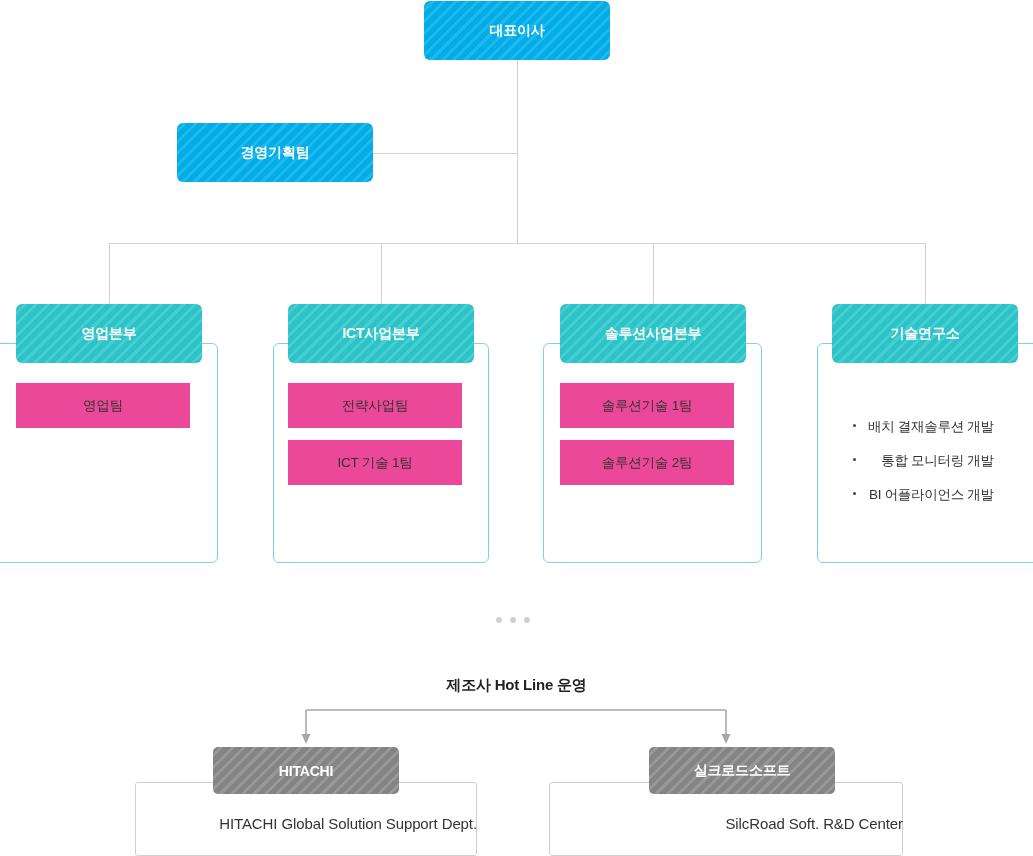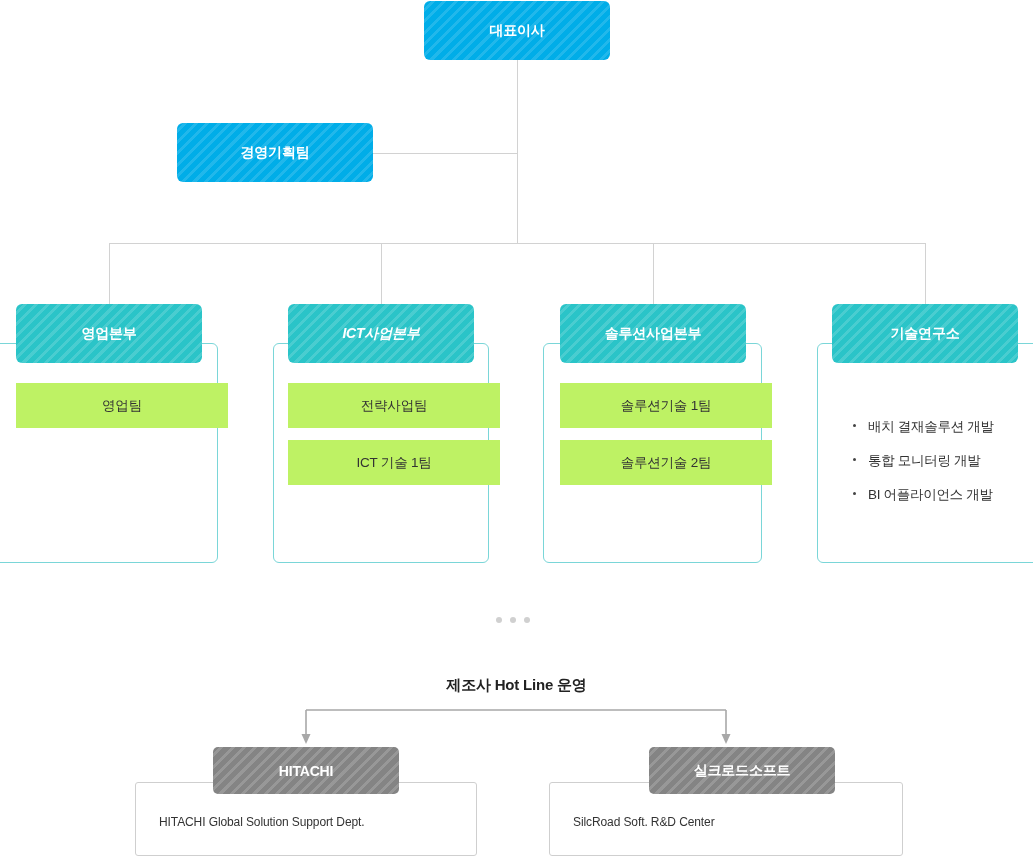--- a/index.html
+++ b/index.html
@@ -76,36 +76,37 @@
 
   .division-head {
     position: absolute;
     width: 186px;
     height: 59px;
     font-size: 14px;
   }
 
   .team-chip {
     position: absolute;
-    width: 212px;
+    width: 174px;
     height: 45px;
-    background: #bef264;
+    background: #ec4899;
     display: flex;
     align-items: center;
     justify-content: center;
     color: #333333;
     font-size: 13.5px;
     letter-spacing: -0.2px;
     z-index: 4;
   }
 
   .bullet-list {
     position: absolute;
     z-index: 4;
     list-style: none;
+    text-align: right;
   }
   .bullet-list li {
     position: relative;
     padding-left: 15px;
     color: #333333;
     font-size: 13.5px;
     letter-spacing: -0.3px;
     margin-bottom: 16px;
     white-space: nowrap;
   }
@@ -162,36 +163,36 @@
   }
   .vendor-head {
     position: absolute;
     width: 186px;
     height: 47px;
     font-size: 14px;
     border-radius: 5px;
   }
   .vendor-caption {
     position: absolute;
-    text-align: left;
-    font-size: 12px;
+    text-align: right;
+    font-size: 15px;
     color: #333333;
     letter-spacing: -0.1px;
     z-index: 3;
     padding-left: 24px;
   }
 
   
   #panel-sales    { left: -42px; top: 343px; width: 260px; height: 220px; }
   #panel-ict      { left: 273px; top: 343px; width: 216px; height: 220px; }
   #panel-solution { left: 543px; top: 343px; width: 219px; height: 220px; }
   #panel-rnd      { left: 817px; top: 343px; width: 260px; height: 220px; }
 
   #head-sales     { left: 16px;  top: 304px; }
-  #head-ict       { left: 288px; top: 304px; font-style: italic; }
+  #head-ict       { left: 288px; top: 304px; }
   #head-solution  { left: 560px; top: 304px; }
   #head-rnd       { left: 832px; top: 304px; }
 
   #panel-hitachi  { left: 135px; top: 782px; width: 342px; height: 74px; }
   #panel-silc     { left: 549px; top: 782px; width: 354px; height: 74px; }
   #head-hitachi   { left: 213px; top: 747px; }
   #head-silc      { left: 649px; top: 747px; }
   #cap-hitachi    { left: 135px; top: 815px; width: 342px; }
   #cap-silc       { left: 549px; top: 815px; width: 354px; }
 </style>

